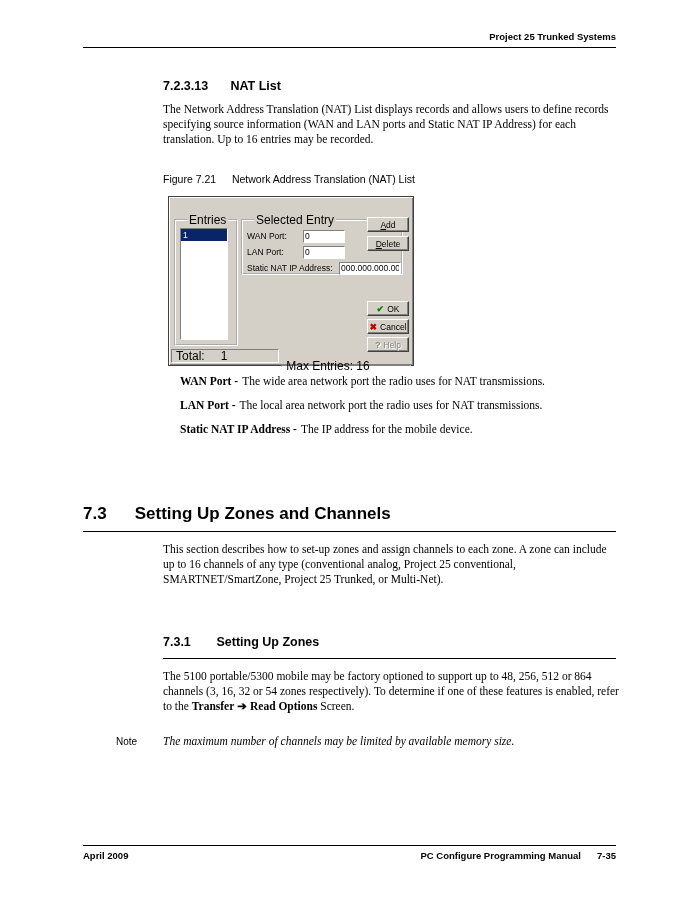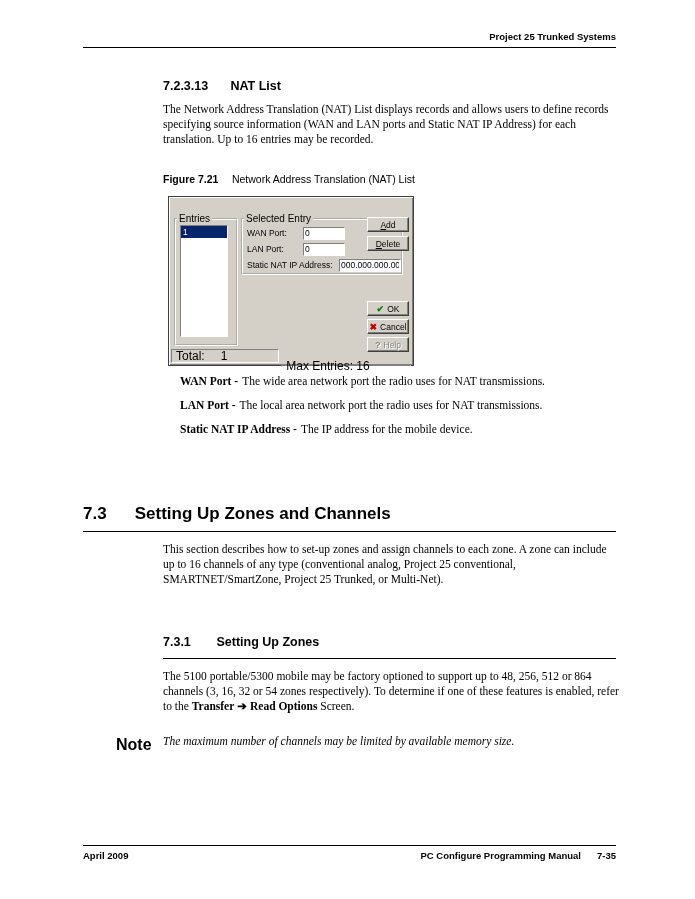--- a/index.html
+++ b/index.html
@@ -47,31 +47,31 @@
   .p-nat { top:102px; }
   .p-zones { top:542px; }
   .p-zones2 { top:669px; }
   .b { font-weight:bold; }
   .arrow-glyph { font-weight:bold; margin:0 3px; }
 
   .figcap {
     position:absolute; left:163px; top:173px;
     font-family:"Liberation Sans", sans-serif; font-size:10.5px;
   }
-  .figlabel { font-weight:bold; display:inline-block; width:66px; }
+  .figlabel { font-weight:normal; display:inline-block; width:66px; }
 
   .def { position:absolute; left:180px; font-size:11.5px; }
   .def .term { font-weight:bold; margin-right:4px; }
   .def1 { top:375px; }
   .def2 { top:399px; }
   .def3 { top:423px; }
 
   .note-label {
     position:absolute; left:116px; top:736px;
-    font-family:"Liberation Sans", sans-serif; font-weight:bold; font-size:16px;
+    font-family:"Liberation Sans", sans-serif; font-weight:normal; font-size:10px;
   }
   .note-text {
     position:absolute; left:163px; top:735px; width:456px;
     font-style:italic; font-size:11.5px;
   }
 
   
   .dialog {
     position:absolute; left:168px; top:196px; width:246px; height:170px;
     background:#d4d0c8; border:1px solid #404040;
@@ -89,21 +89,21 @@
   }
   .tbtn {
     width:12px; height:11px; margin-left:1px; background:#d4d0c8;
     border:1px solid; border-color:#fff #404040 #404040 #fff;
     font-size:7px; line-height:8px; text-align:center; color:#000;
     display:inline-block; cursor:default;
   }
   .group {
     position:absolute; border:2px groove #ffffff; background:transparent;
   }
-  .glabel { font-size:10px; padding:0 2px; margin-left:1px; }
+  .glabel { font-size:12px; padding:0 2px; margin-left:11px; }
   .g-entries { left:5px; top:16px; width:64px; height:133px; }
   .listbox {
     margin:1px 4px; width:48px; height:112px; background:#fff;
     border:1px solid; border-color:#808080 #fff #fff #808080;
     overflow:hidden;
   }
   .list-item { font-size:8.5px; padding:0 2px; height:12px; line-height:12px; }
   .list-item.sel { background:#0a246a; color:#fff; }
   .g-selected { left:72px; top:16px; width:126px; height:62px; overflow:visible; }
   .se-row {

